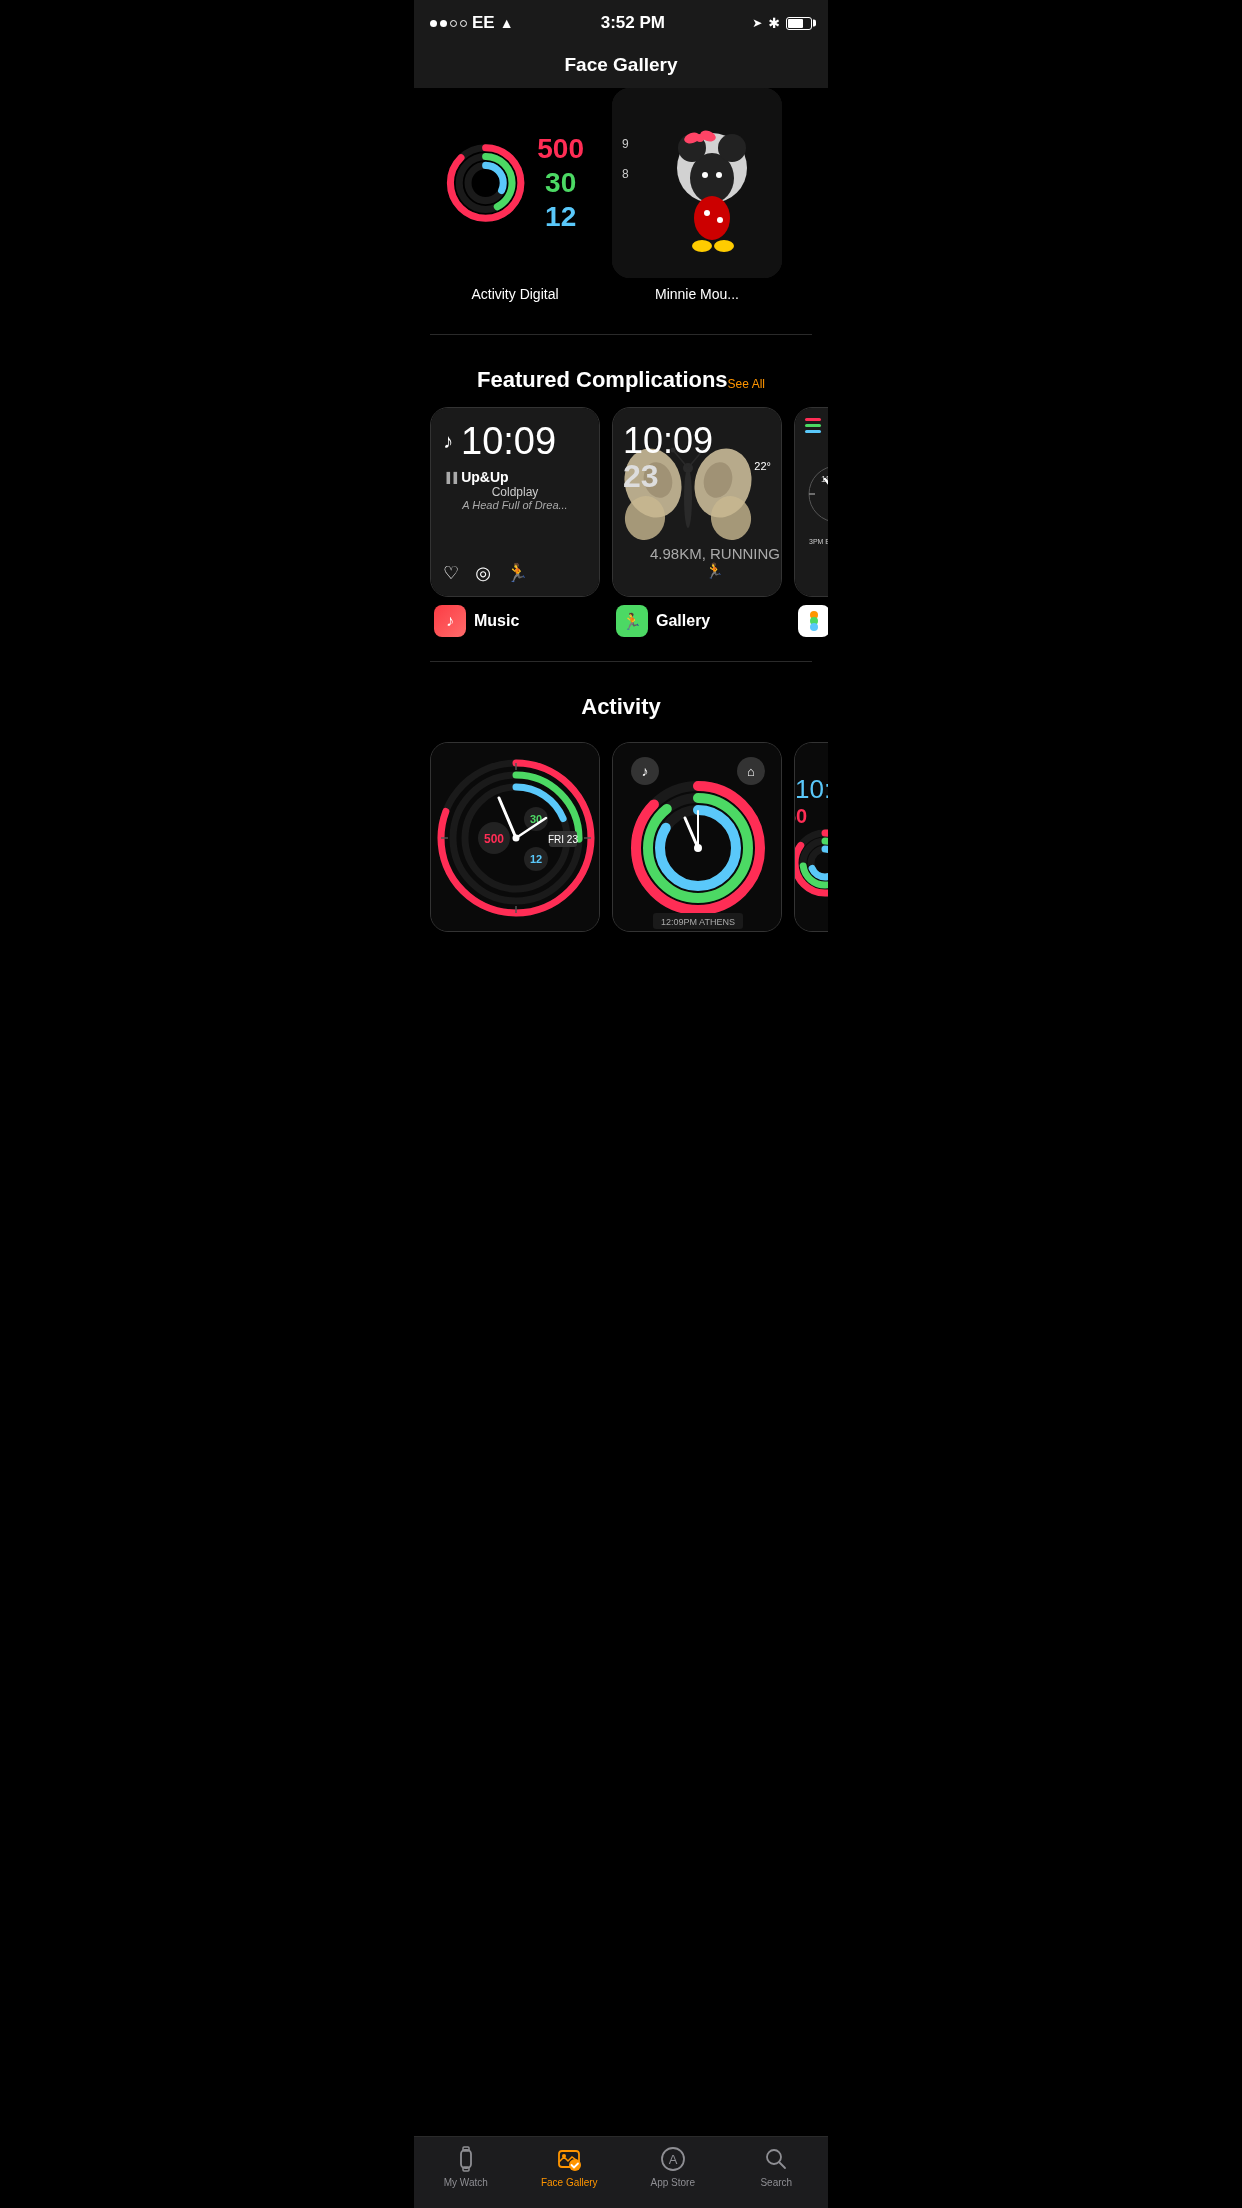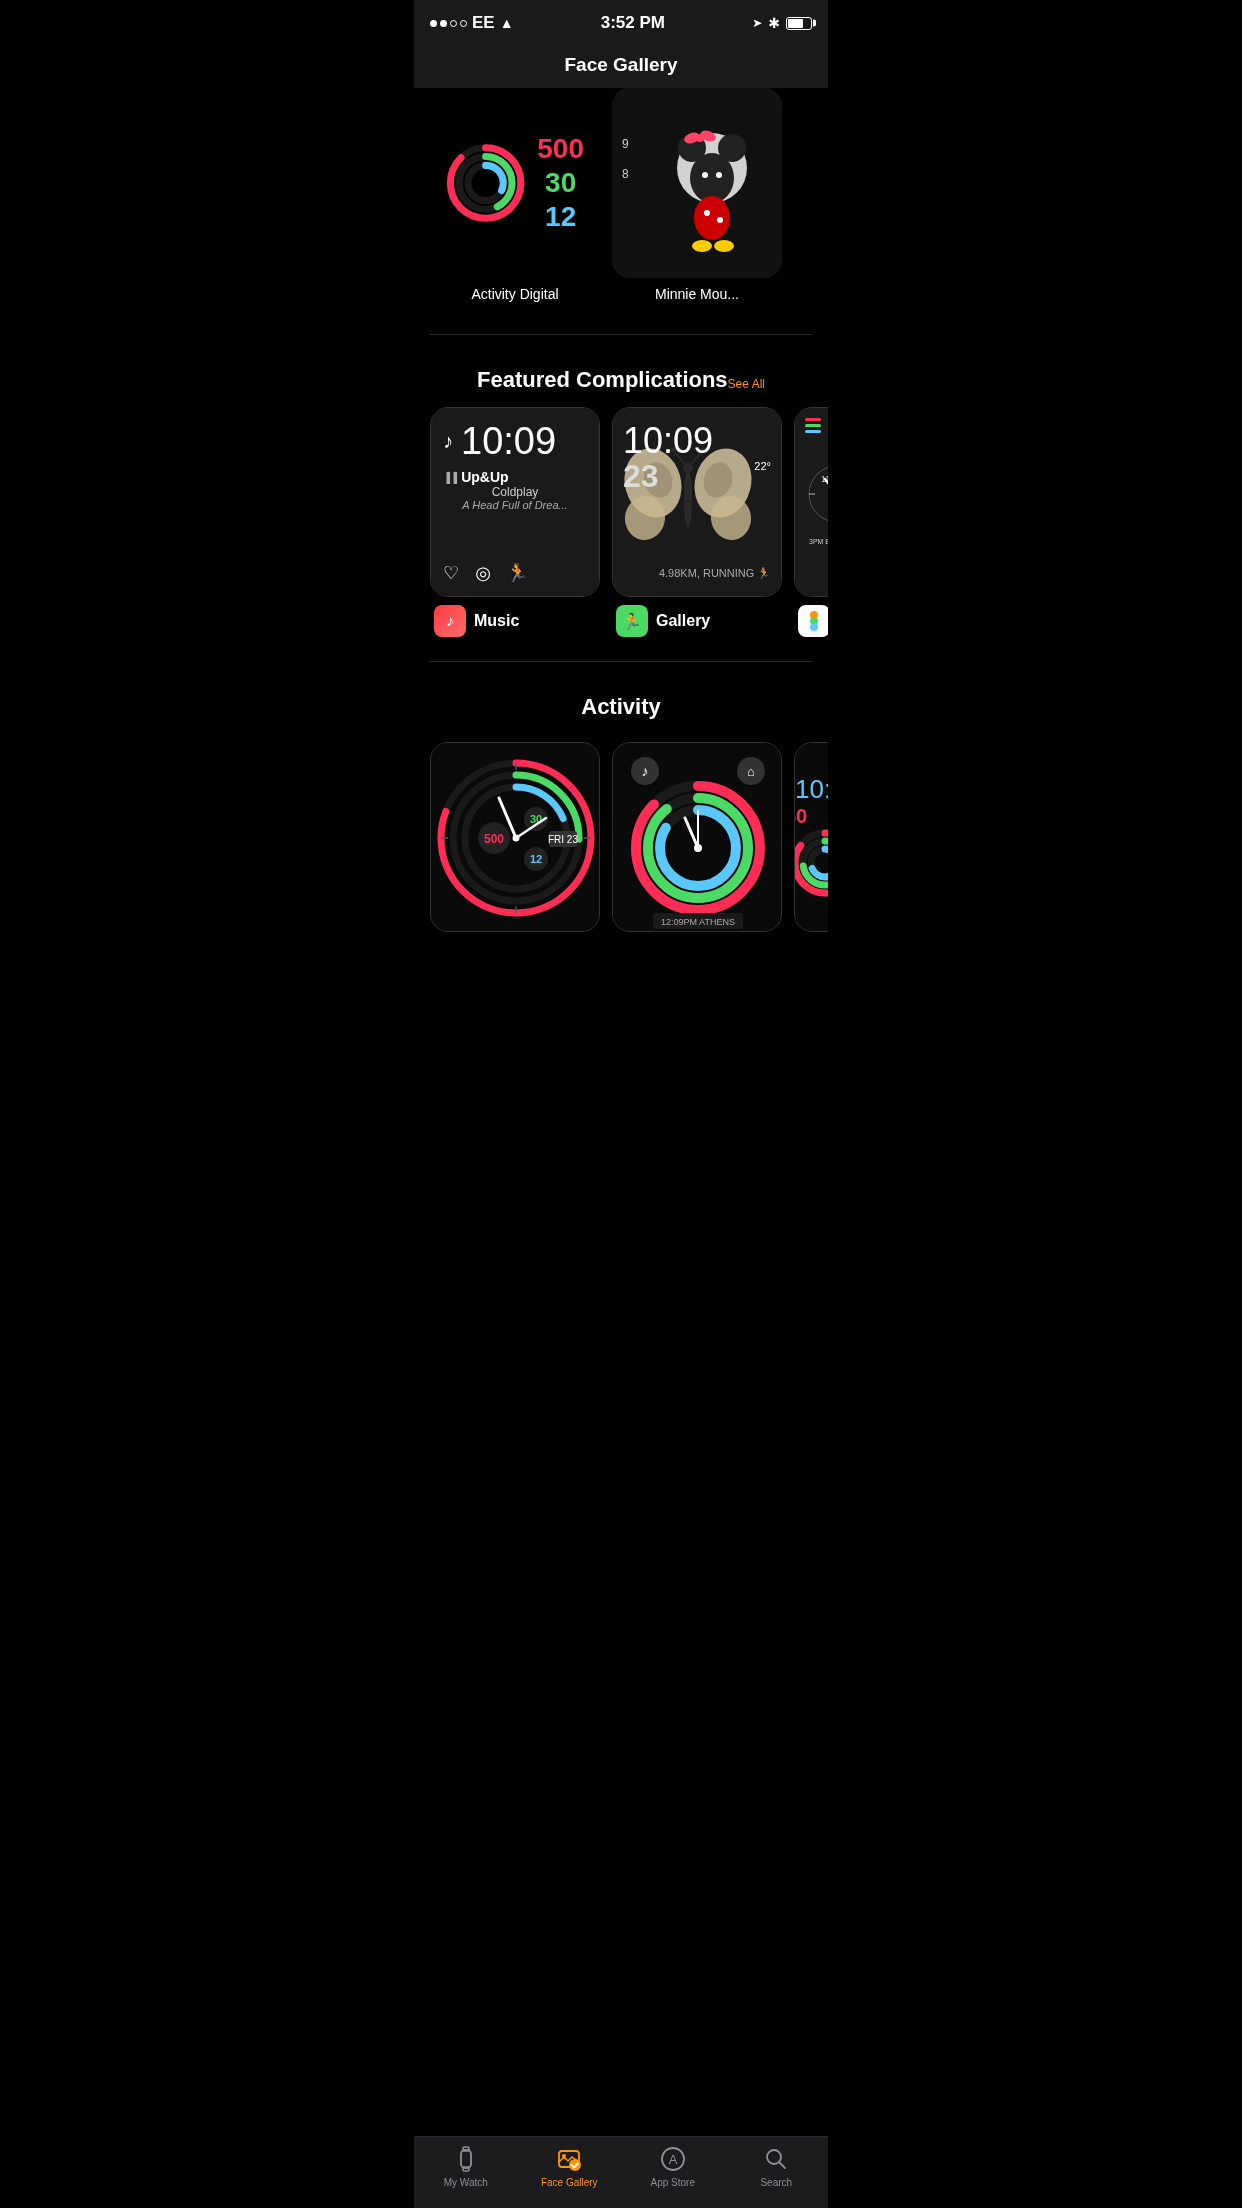--- a/index.html
+++ b/index.html
@@ -215,21 +215,21 @@
       display: flex;
       flex-direction: column;
       align-items: center;
       justify-content: space-between;
       height: 100%;
       padding: 10px;
       position: relative;
     }
     .workout-temp { font-size: 11px; position: absolute; top: 8px; right: 10px; margin-top: 44px; }
     .workout-distance {
-      font-size: 11px;
+      font-size: 15px;
       color: #aaa;
       position: absolute;
       bottom: 16px;
       left: 0; right: 0;
       text-align: center;
       padding-left: 36px;
     }
 
     
     .comp-reminders {

